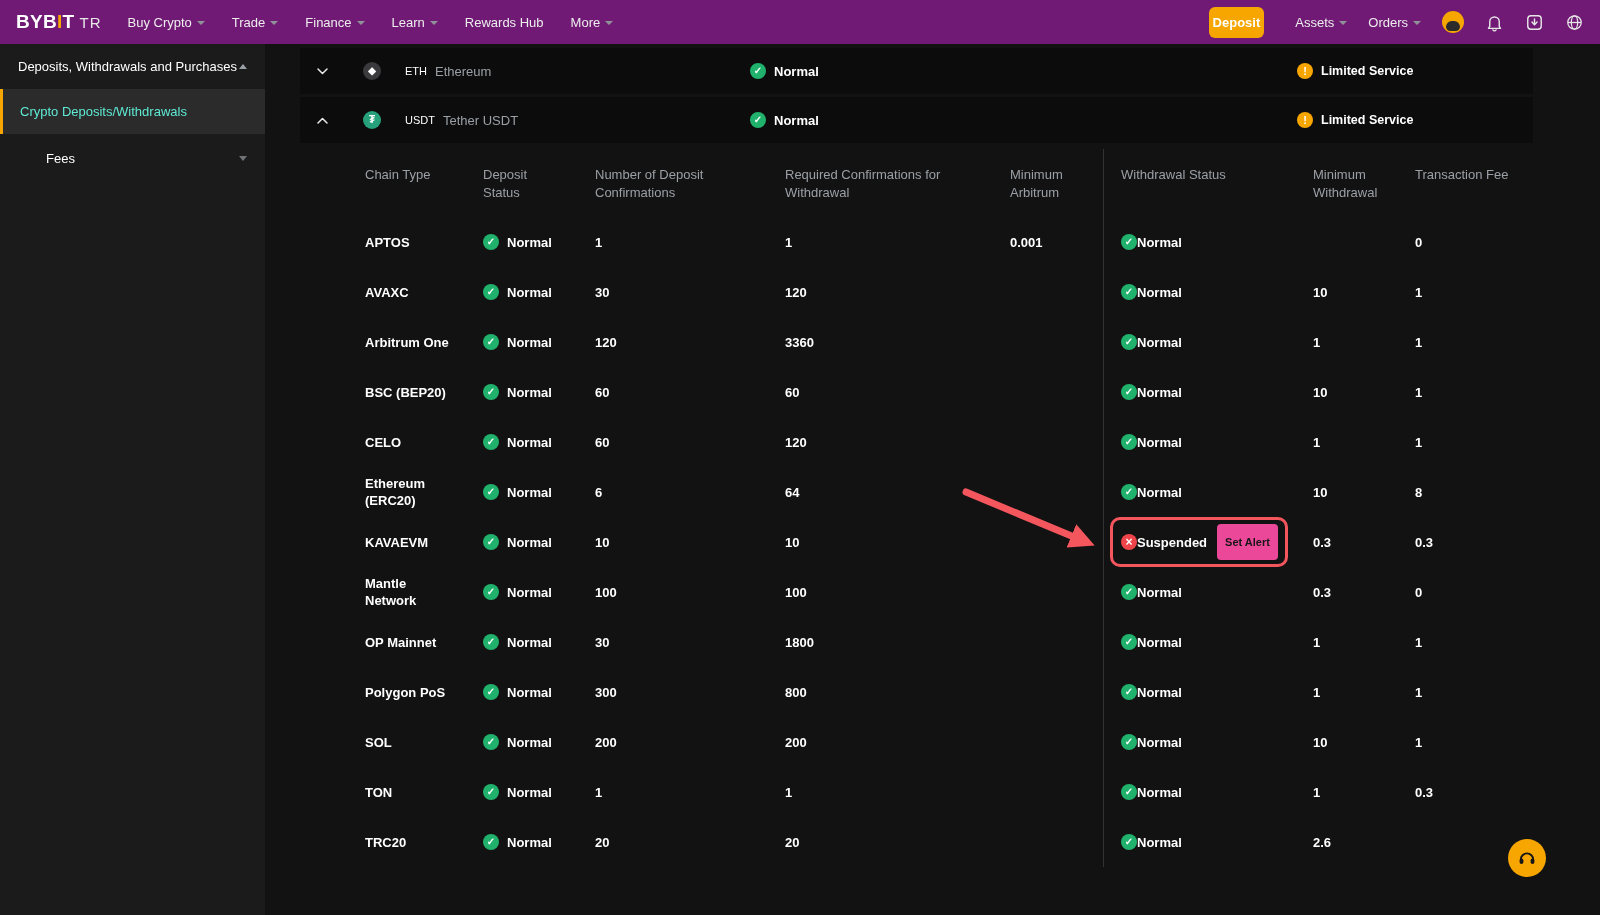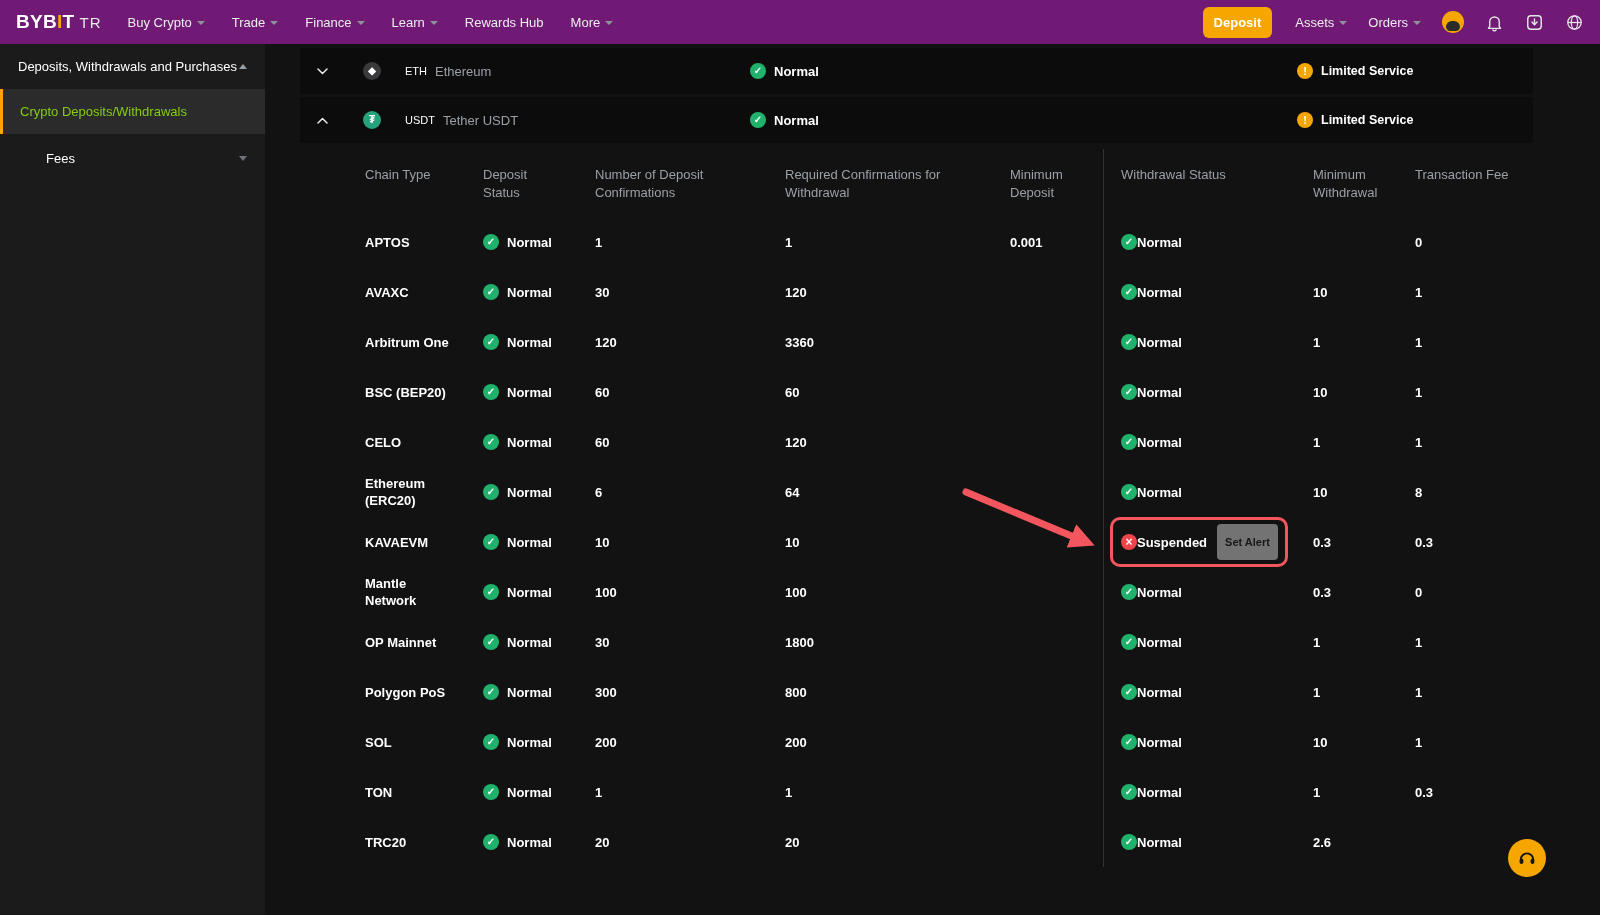--- a/index.html
+++ b/index.html
@@ -15,33 +15,33 @@
   .logo .lg { font-size:19px; font-weight:800; letter-spacing:.3px; color:#fff; }
   .logo .lg-accent { color:#f7a600; }
   .logo .lg-region { font-size:15px; font-weight:400; color:#e8e8e8; margin-left:5px; letter-spacing:1px; }
   .nav-items { display:flex; align-items:center; gap:27px; }
   .nav-item { display:flex; align-items:center; gap:5px; font-size:13px; color:#ededed; cursor:pointer; white-space:nowrap; }
   .caret { width:0; height:0; border-left:4px solid transparent; border-right:4px solid transparent;
     border-top:4px solid #8f9398; margin-top:2px; }
   .nav-right { display:flex; align-items:center; gap:21px; }
   .deposit-btn { background:#f7a600; color:#fff; font-weight:700; font-size:13px;
     font-family:"Liberation Sans", sans-serif; border:none; border-radius:6px;
-    padding:8px 11px; cursor:pointer; margin-right:2px; }
+    padding:8px 4px; cursor:pointer; margin-right:10px; }
   .avatar { width:22px; height:22px; border-radius:50%; background:#f7a600; position:relative; cursor:pointer; overflow:hidden; }
   .avatar-face { position:absolute; left:4px; bottom:2px; width:14px; height:10px; background:#2b2b2b;
     border-radius:7px 7px 5px 5px; }
   .icon-btn { display:flex; align-items:center; justify-content:center; cursor:pointer; }
 
   
   .body-row { display:flex; flex:1; min-height:0; }
   .sidebar { width:265px; flex:none; background:#1b1b1b; }
   .side-item { display:flex; align-items:center; justify-content:space-between;
     padding:0 18px; height:45px; font-size:13px; color:#fff; cursor:pointer; }
   .side-item.child { padding-left:20px; }
-  .side-item.active { background:#2b2b2b; color:#84cc16; border-left:3px solid #f7a600; padding-left:17px; }
+  .side-item.active { background:#2b2b2b; color:#5eead4; border-left:3px solid #f7a600; padding-left:17px; }
   .side-item.fees { height:48px;margin-left:28px; }
   .tri-up { width:0; height:0; border-left:4px solid transparent; border-right:4px solid transparent;
     border-bottom:5px solid #9aa0a6; }
   .tri-down { width:0; height:0; border-left:4px solid transparent; border-right:4px solid transparent;
     border-top:5px solid #6f7378; }
 
   .main { flex:1; background:#121212; padding:4px 0 0 35px; }
   .content { width:1233px; }
 
   
@@ -76,21 +76,21 @@
   .thead { color:#9ba0a6; font-size:13px; line-height:1.4; padding-top:17px; padding-bottom:15px; }
   .hcell { padding-right:24px; }
   .hcell.h-dstatus { padding-right:48px; }
   .hcell.h-wstatus { border-left:1px solid #323232; padding-left:17px; margin-top:-17px;
     margin-bottom:-15px; padding-top:17px; }
   .trow { min-height:50px; font-size:13px; font-weight:700; color:#fff; }
   .cell { display:flex; align-items:center; }
   .c-chain { padding-right:28px; line-height:1.35; }
   .c-status { gap:8px; }
   .c-wstatus { border-left:1px solid #323232; padding-left:17px; position:relative; }
-  .set-alert { margin-left:10px; background:#737373; color:#161616; border:none; border-radius:4px;
+  .set-alert { margin-left:10px; background:#ec4899; color:#161616; border:none; border-radius:4px;
     font-family:"Liberation Sans", sans-serif; font-size:11px; font-weight:700;
     padding:12px 8px; cursor:pointer; white-space:nowrap; }
   .hl-box { position:absolute; left:6px; top:50%; transform:translateY(-50%); width:178px; height:50px;
     border:3px solid #f4565e; border-radius:10px; pointer-events:none; z-index:5; }
 
   
   .arrow-svg { position:absolute; left:0; top:0; pointer-events:none; z-index:40; }
   .support-fab { position:absolute; right:54px; bottom:38px; width:38px; height:38px; border-radius:50%;
     background:#f7a600; border:none; display:flex; align-items:center; justify-content:center;
     cursor:pointer; z-index:30; }
@@ -235,21 +235,21 @@
     </span>
   </div>
 </div>
 
         <div class="table">
           <div class="thead">
             <div class="hcell">Chain Type</div>
             <div class="hcell h-dstatus">Deposit Status</div>
             <div class="hcell">Number of Deposit Confirmations</div>
             <div class="hcell">Required Confirmations for Withdrawal</div>
-            <div class="hcell">Minimum Deposit</div>
+            <div class="hcell">Minimum Arbitrum</div>
             <div class="hcell h-wstatus">Withdrawal Status</div>
             <div class="hcell">Minimum Withdrawal</div>
             <div class="hcell">Transaction Fee</div>
           </div>
           <div id="table-body">
   <div class="trow">
     <div class="cell c-chain">APTOS</div>
     <div class="cell c-status">
       <span class="ic ic-green ic-check"></span>
       <span>Normal</span>

